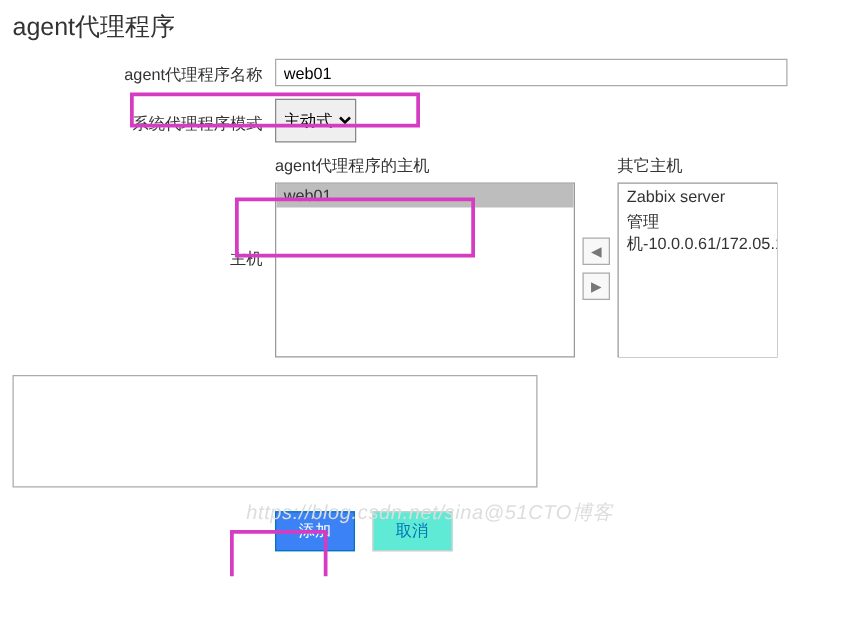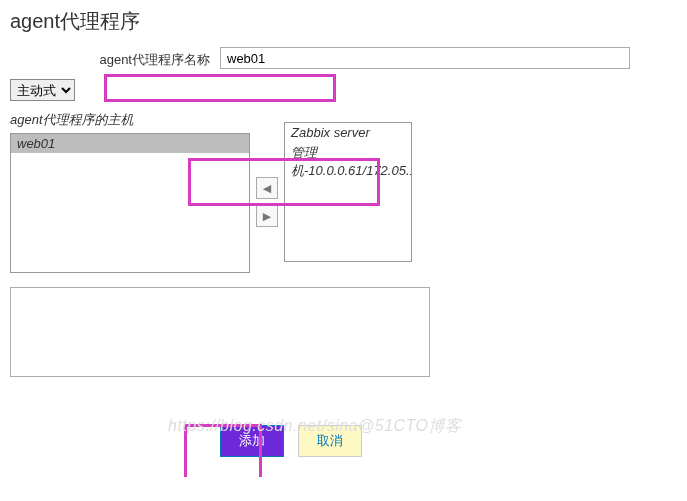--- a/index.html
+++ b/index.html
@@ -6,78 +6,81 @@
 body { font-family: Arial, "Microsoft YaHei", sans-serif; font-size: 13px; color: #333; background: #fff; width: 687px; }
 .page { padding: 8px 10px 20px 10px; }
 .page-title { font-size: 20px; font-weight: normal; color: #333; margin-bottom: 12px; }
 .tabs { border-bottom: 1px solid #ccc; margin-bottom: 16px; }
 .tab { display: inline-block; padding: 8px 14px 8px 14px; font-size: 13px; color: #0275b8; cursor: pointer; }
 .tab.active { color: #333; border: 1px solid #ccc; border-bottom: 1px solid #fff; margin-bottom: -1px; background: #fff; }
 .form-row { display: flex; align-items: center; margin-bottom: 10px; }
 .form-label { width: 210px; text-align: right; padding-right: 10px; padding-top: 4px; font-size: 13px; color: #333; }
 .form-field { flex: 1; }
 .text-input { width: 410px; padding: 3px 6px; border: 1px solid #aaa; font-size: 13px; height: 22px; }
-.select { padding: 1px 2px; border: 1px solid #888; font-size: 13px; height: 22px; }
+.select { padding: 1px 2px; border: 1px solid #888; font-size: 13px; height: 35px; }
 .dual-list { display: flex; align-items: center; gap: 6px; }
-.list-col { display: flex; flex-direction: column; font-style: italic; }
+.list-col { display: flex; flex-direction: column; }
 .list-label { font-size: 13px; margin-bottom: 4px; color: #333; }
 .listbox { width: 240px; height: 140px; border: 1px solid #999; overflow-y: auto; background: #fff; font-size: 13px; }
 .listbox.right { width: 128px; }
 .list-item { padding: 2px 6px; cursor: default; }
 .list-item.selected { background: #bdbdbd; }
 .arrow-col { display: flex; flex-direction: column; gap: 6px; margin-top: 20px; }
 .arrow-btn { width: 22px; height: 22px; border: 1px solid #aaa; background: #f8f8f8; display: flex; align-items: center; justify-content: center; font-size: 11px; cursor: pointer; color: #777; }
 .textarea { width: 420px; height: 90px; border: 1px solid #aaa; padding: 4px; font-size: 13px; resize: none; }
 .btn-row { margin-left: 210px; margin-top: 16px; }
 .btn { display: inline-block; padding: 6px 18px; font-size: 13px; border: 1px solid #ccc; cursor: pointer; }
-.btn-primary { background: #6d28d9; color: #fff; border: 1px solid #0275b8; font-family: Liberation Mono, monospace; }
-.btn-secondary { background: #fef9c3; color: #0275b8; margin-left: 10px; margin-top: 29px; }
+.btn-primary { background: #3b82f6; color: #fff; border: 1px solid #0275b8; font-family: Liberation Mono, monospace; }
+.btn-secondary { background: #5eead4; color: #0275b8; margin-left: 10px; }
 .hl { position: absolute; border: 3px solid #d63cc2; pointer-events: none; }
-.watermark { position: absolute; bottom: 40px; left: 168px; color: #ddd; font-size: 16px; font-style: italic; pointer-events: none; letter-spacing: 0.5px; margin-top: 20px; }
+.watermark { position: absolute; bottom: 40px; left: 197px; color: #ddd; font-size: 16px; font-style: italic; pointer-events: none; letter-spacing: 0.5px; margin-top: 20px; }
 .container { position: relative; }
 </style>
 </head>
 <body>
 <div class="container">
 <div class="page">
   <div class="page-title">agent代理程序</div>
 
   <div class="form-row">
     <div class="form-label">agent代理程序名称</div>
     <div class="form-field">
       <input class="text-input" type="text" value="web01" style="">
     </div>
   </div>
 
   <div class="form-row">
+    <div class="form-label">系统代理程序模式</div>
     <div class="form-field">
       <select class="select">
         <option>主动式</option>
       </select>
     </div>
   </div>
 
   <div class="form-row">
+    <div class="form-label">主机</div>
     <div class="form-field">
       <div class="dual-list">
         <div class="list-col">
           <div class="list-label">agent代理程序的主机</div>
           <div class="listbox">
             <div class="list-item selected">web01</div>
           </div>
         </div>
         <div class="arrow-col">
           <div class="arrow-btn">
                 <span>◀</span>
               </div>
           <div class="arrow-btn">
                 <span>▶</span>
               </div>
         </div>
         <div class="list-col">
+          <div class="list-label">其它主机</div>
           <div class="listbox right">
             <div class="list-item">Zabbix server</div>
             <div class="list-item">管理机-10.0.0.61/172.05.1.61</div>
           </div>
         </div>
       </div>
     </div>
   </div>
 
   <div class="form-row" style="margin-top:14px;">

